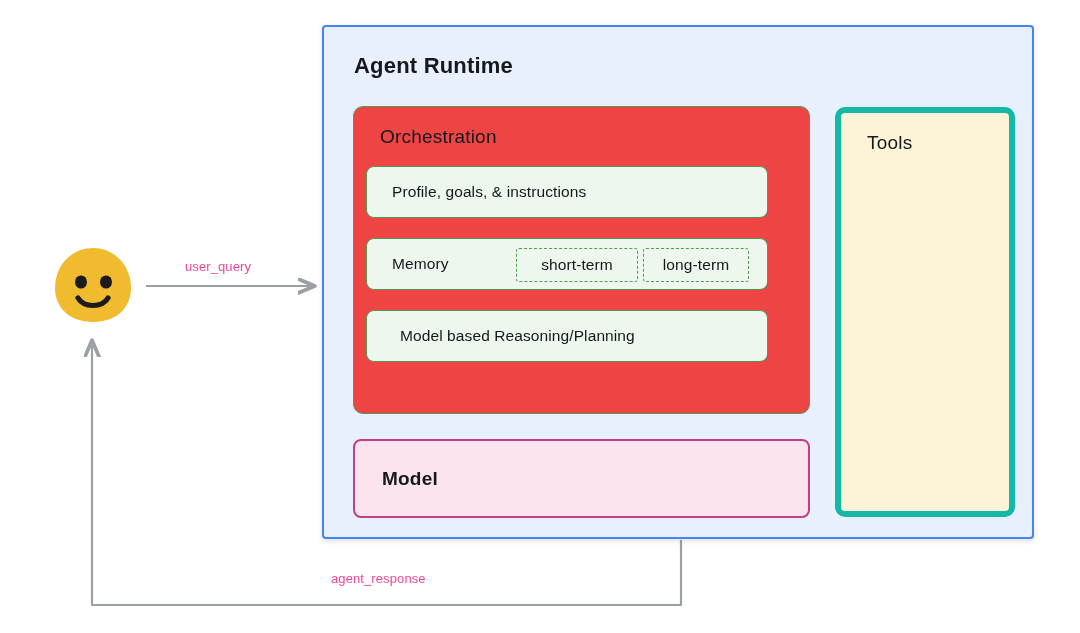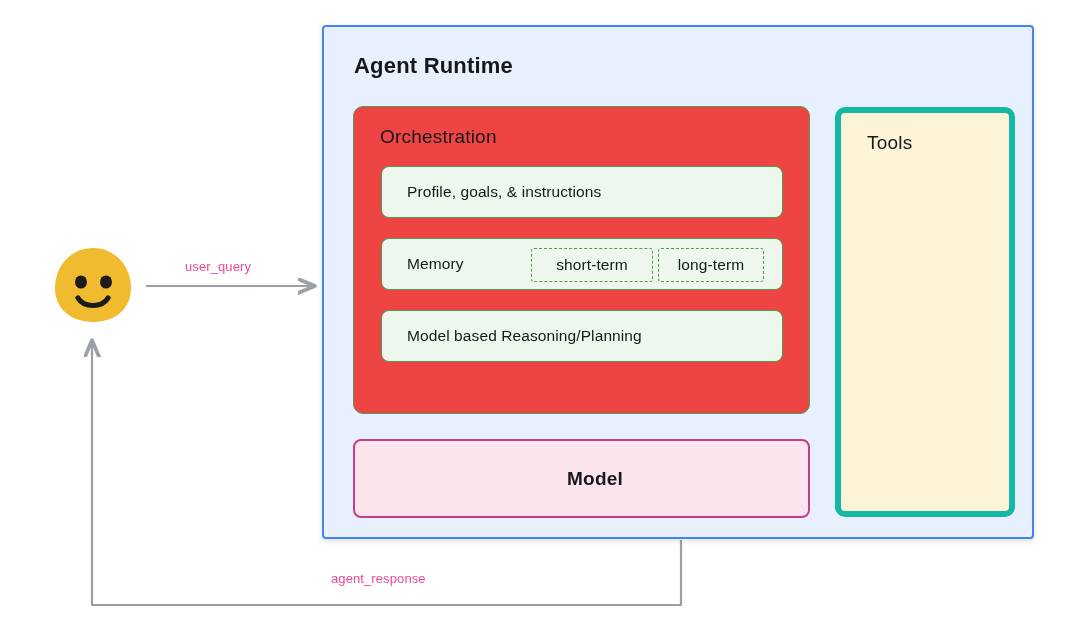--- a/index.html
+++ b/index.html
@@ -89,33 +89,33 @@
     left: 26px;
     top: 19px;
     font-size: 19px;
     color: #16181c;
     letter-spacing: 0.2px;
   }
 
   
   .inner-row {
     position: absolute;
-    left: 27px;
+    left: 12px;
     width: 402px;
     height: 52px;
     box-sizing: border-box;
     background: #edf7ed;
     border: 1.5px solid #4f9c52;
     border-radius: 8px;
     display: flex;
     align-items: center;
   }
   #row-profile  { top: 59px; }
   #row-memory   { top: 131px; }
-  #row-planning { top: 203px; }
+  #row-planning { top: 203px; padding-left: 8px; }
 
   .row-label {
     font-size: 15.5px;
     color: #16181c;
     margin-left: 25px;
     letter-spacing: 0.1px;
     white-space: nowrap;
   }
 
   
@@ -144,21 +144,20 @@
     left: 29px;
     top: 412px;
     width: 457px;
     height: 79px;
     box-sizing: border-box;
     background: #fce4ef;
     border: 2px solid #c2407f;
     border-radius: 8px;
     display: flex;
     align-items: center;
-    justify-content: center;
   }
   #model-title {
     font-size: 19px;
     font-weight: bold;
     color: #16181c;
     margin-left: 27px;
     letter-spacing: 0.2px;
   }
 
   

